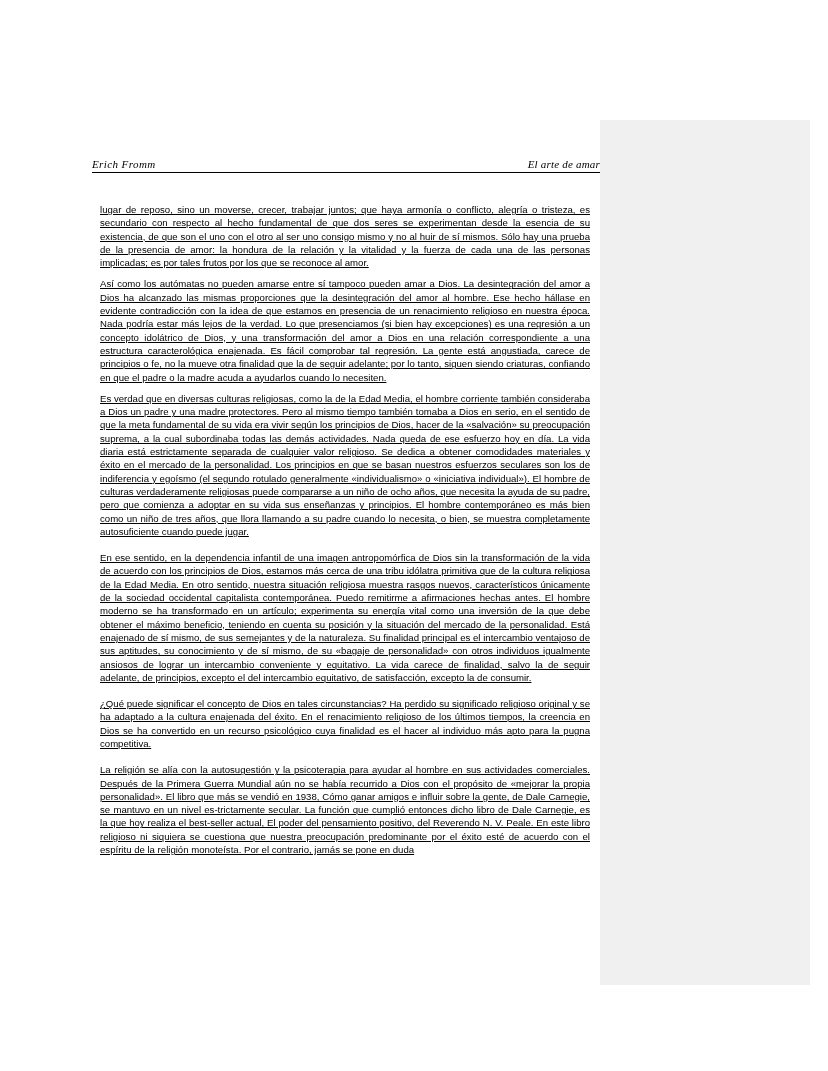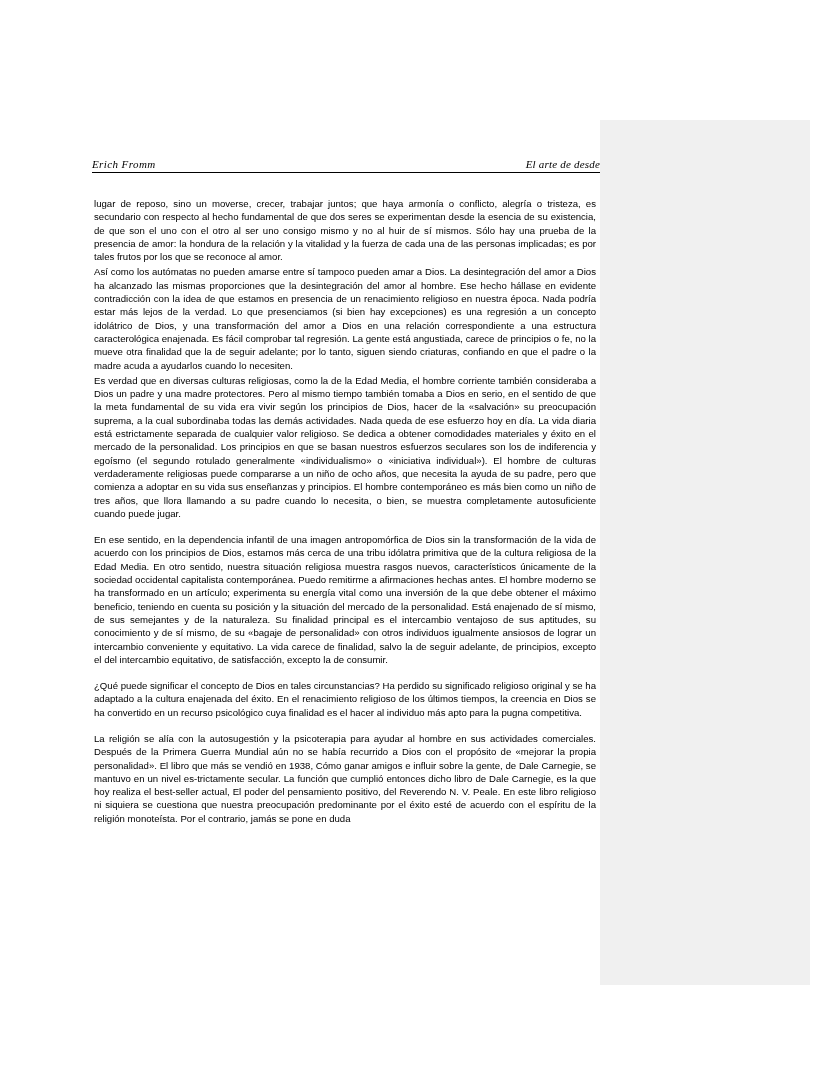--- a/index.html
+++ b/index.html
@@ -56,21 +56,22 @@
     position: absolute;
     left: 92px;
     top: 195px;
     width: 506px;
     font-size: 9.6px;
     line-height: 13.3px;
     color: #000;
     text-align: justify;
   }
   .content p {
-    margin: 2px;
+    margin: 8px;
+    text-decoration: underline;
   }
   .content p.gap {
     margin-top: 13px;
   }
   .footer {
     position: absolute;
     left: 92px;
     top: 962px;
     width: 506px;
     text-align: right;
@@ -81,21 +82,21 @@
 </head>
 <body>
 
 <div class="page-shade"></div>
 
 <div class="page">
 
   <div class="header">
     <div class="header-inner">
       <span class="header-left">Erich  Fromm</span>
-      <span class="header-right">El arte de desde</span>
+      <span class="header-right">El arte de amar</span>
     </div>
   </div>
 
   <div class="content">
     <p>lugar de reposo, sino un moverse, crecer, trabajar juntos; que haya armonía o conflicto, alegría o tristeza, es secundario con respecto al hecho fundamental de que dos seres se experimentan desde la esencia de su existencia, de que son el uno con el otro al ser uno consigo mismo y no al huir de sí mismos. Sólo hay una prueba de la presencia de amor: la hondura de la relación y la vitalidad y la fuerza de cada una de las personas implicadas; es por tales frutos por los que se reconoce al amor.</p>
     <p>Así como los autómatas no pueden amarse entre sí tampoco pueden amar a Dios. La desintegración del amor a Dios ha alcanzado las mismas proporciones que la desintegración del amor al hombre. Ese hecho hállase en evidente contradicción con la idea de que estamos en presencia de un renacimiento religioso en nuestra época. Nada podría estar más lejos de la verdad. Lo que presenciamos (si bien hay excepciones) es una regresión a un concepto idolátrico de Dios, y una transformación del amor a Dios en una relación correspondiente a una estructura caracterológica enajenada. Es fácil comprobar tal regresión. La gente está angustiada, carece de principios o fe, no la mueve otra finalidad que la de seguir adelante; por lo tanto, siguen siendo criaturas, confiando en que el padre o la madre acuda a ayudarlos cuando lo necesiten.</p>
     <p>Es verdad que en diversas culturas religiosas, como la de la Edad Media, el hombre corriente también consideraba a Dios un padre y una madre protectores. Pero al mismo tiempo también tomaba a Dios en serio, en el sentido de que la meta fundamental de su vida era vivir según los principios de Dios, hacer de la «salvación» su preocupación suprema, a la cual subordinaba todas las demás actividades. Nada queda de ese esfuerzo hoy en día. La vida diaria está estrictamente separada de cualquier valor religioso. Se dedica a obtener comodidades materiales y éxito en el mercado de la personalidad. Los principios en que se basan nuestros esfuerzos seculares son los de indiferencia y egoísmo (el segundo rotulado generalmente «individualismo» o «iniciativa individual»). El hombre de culturas verdaderamente religiosas puede compararse a un niño de ocho años, que necesita la ayuda de su padre, pero que comienza a adoptar en su vida sus enseñanzas y principios. El hombre contemporáneo es más bien como un niño de tres años, que llora llamando a su padre cuando lo necesita, o bien, se muestra completamente autosuficiente cuando puede jugar.</p>
     <p class="gap">En ese sentido, en la dependencia infantil de una imagen antropomórfica de Dios sin la transformación de la vida de acuerdo con los principios de Dios, estamos más cerca de una tribu idólatra primitiva que de la cultura religiosa de la Edad Media. En otro sentido, nuestra situación religiosa muestra rasgos nuevos, característicos únicamente de la sociedad occidental capitalista contemporánea. Puedo remitirme a afirmaciones hechas antes. El hombre moderno se ha transformado en un artículo; experimenta su energía vital como una inversión de la que debe obtener el máximo beneficio, teniendo en cuenta su posición y la situación del mercado de la personalidad. Está enajenado de sí mismo, de sus semejantes y de la naturaleza. Su finalidad principal es el intercambio ventajoso de sus aptitudes, su conocimiento y de sí mismo, de su «bagaje de personalidad» con otros individuos igualmente ansiosos de lograr un intercambio conveniente y equitativo. La vida carece de finalidad, salvo la de seguir adelante, de principios, excepto el del intercambio equitativo, de satisfacción, excepto la de consumir.</p>
     <p class="gap">¿Qué puede significar el concepto de Dios en tales circunstancias? Ha perdido su significado religioso original y se ha adaptado a la cultura enajenada del éxito. En el renacimiento religioso de los últimos tiempos, la creencia en Dios se ha convertido en un recurso psicológico cuya finalidad es el hacer al individuo más apto para la pugna competitiva.</p>
     <p class="gap">La religión se alía con la autosugestión y la psicoterapia para ayudar al hombre en sus actividades comerciales. Después de la Primera Guerra Mundial aún no se había recurrido a Dios con el propósito de «mejorar la propia personalidad». El libro que más se vendió en 1938, Cómo ganar amigos e influir sobre la gente, de Dale Carnegie, se mantuvo en un nivel es-trictamente secular. La función que cumplió entonces dicho libro de Dale Carnegie, es la que hoy realiza el best-seller actual, El poder del pensamiento positivo, del Reverendo N. V. Peale. En este libro religioso ni siquiera se cuestiona que nuestra preocupación predominante por el éxito esté de acuerdo con el espíritu de la religión monoteísta. Por el contrario, jamás se pone en duda</p>

